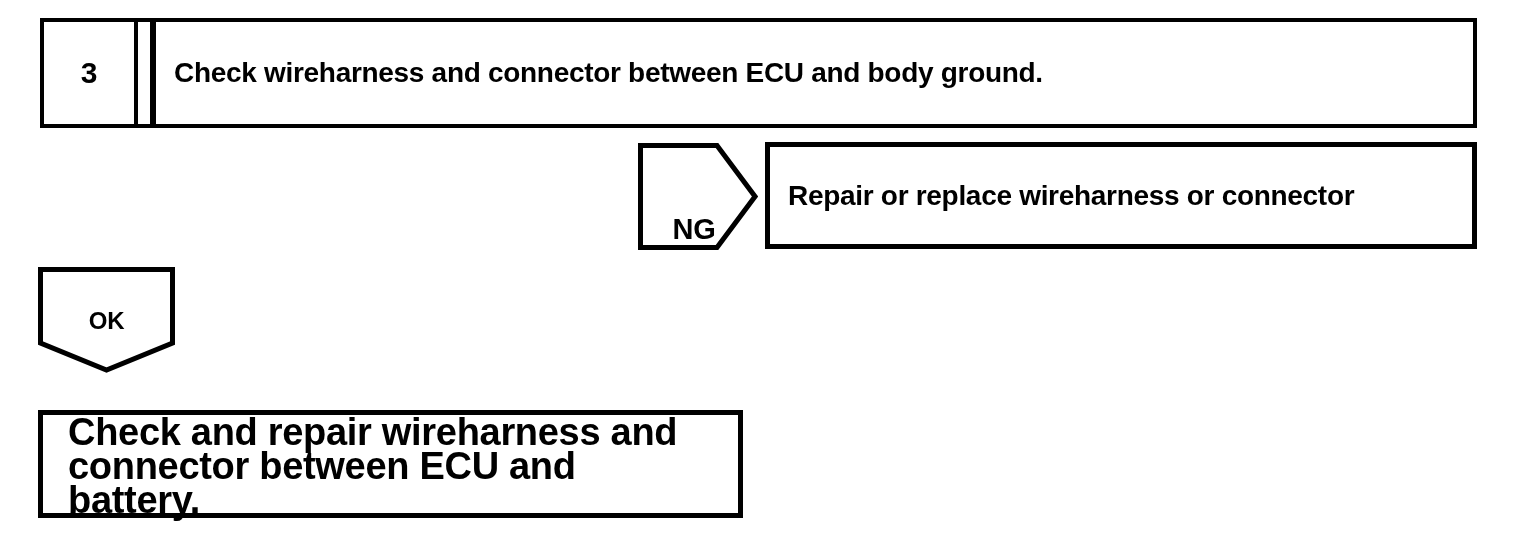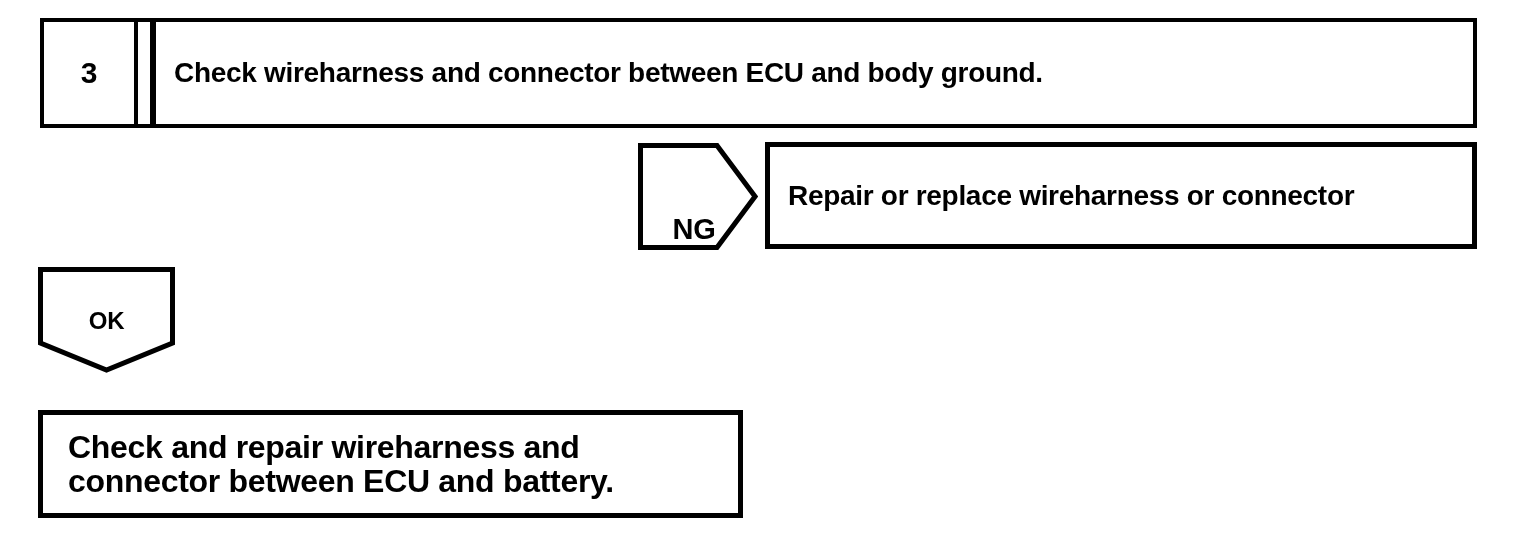--- a/index.html
+++ b/index.html
@@ -118,23 +118,23 @@
   
   .ok-action-box {
     position: absolute;
     left: 38px;
     top: 410px;
     width: 705px;
     height: 108px;
     border: 5px solid var(--ink, #000);
     box-sizing: border-box;
     display: flex;
-    align-items: center;
+    align-items: flex-start;
     padding: 0 43px 0 25px;
-    font-size: 32px;
+    font-size: 38px;
     line-height: 34px;
     background: var(--paper, #fff);
   }
 </style>
 </head>
 <body>
 
 <div class="canvas">
 
   <div class="step-box">

